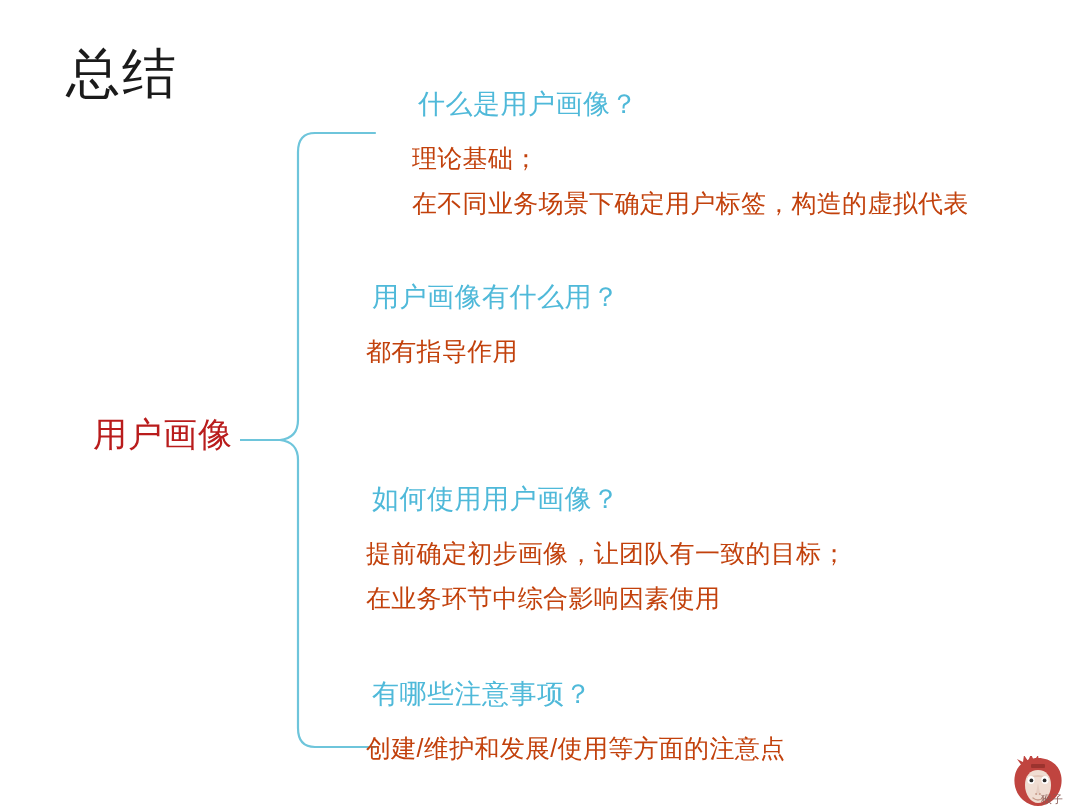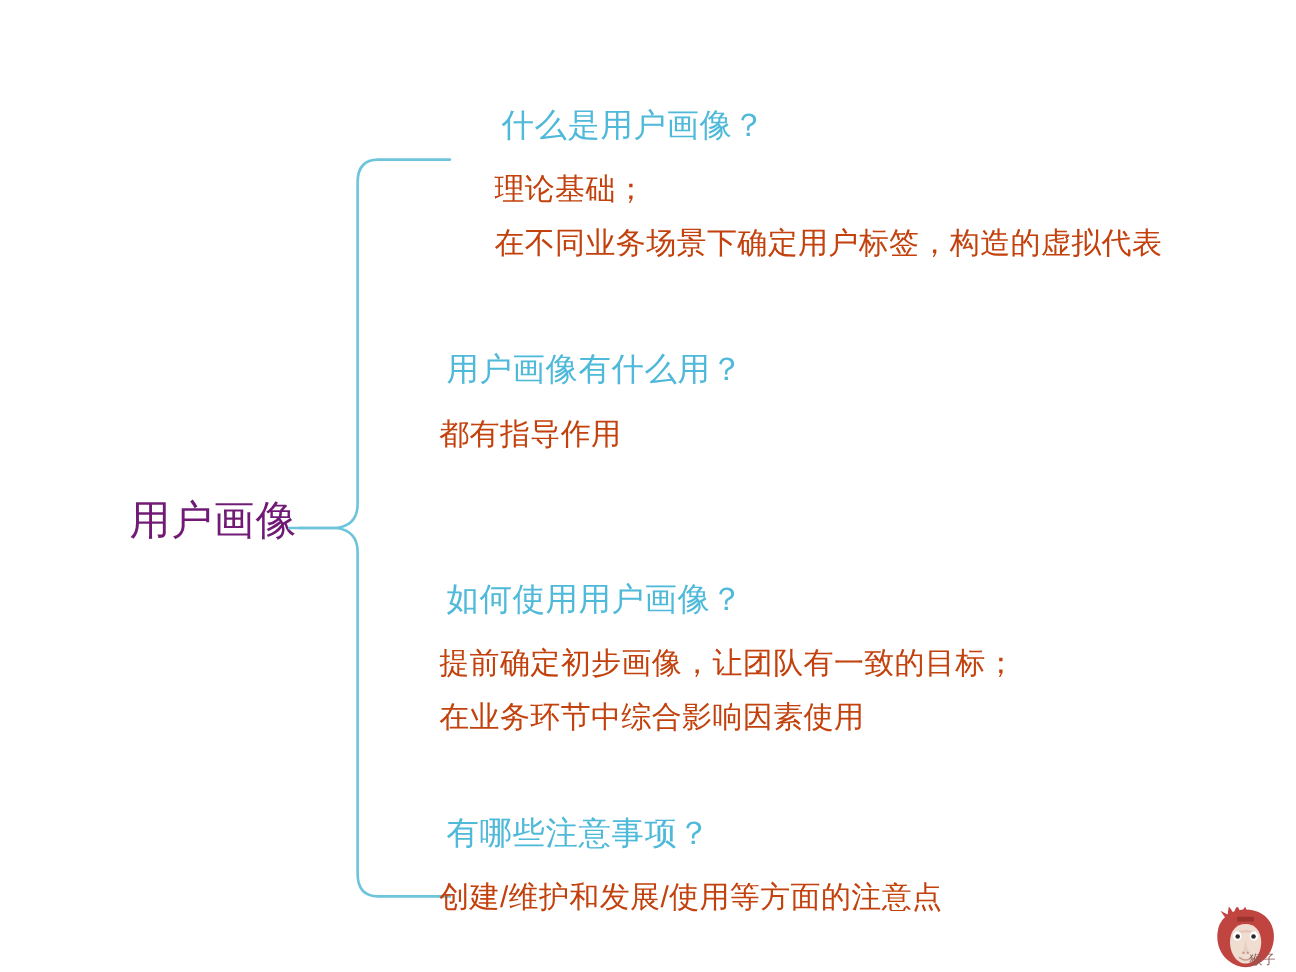--- a/index.html
+++ b/index.html
@@ -30,24 +30,24 @@
     font-weight: 400;
     white-space: nowrap;
   }
 
   
   #root-node {
     position: absolute;
     left: 78px;
     top: 414px;
     width: 170px;
-    text-align: right;
+    text-align: center;
     font-size: 34px;
     line-height: 1.2;
-    color: #701a75;
+    color: #b91c1c;
     letter-spacing: 1px;
     white-space: nowrap;
   }
 
   
   #brace-connector {
     position: absolute;
     left: 240px;
     top: 120px;
     width: 150px;
@@ -84,21 +84,21 @@
     line-height: 1.55;
     color: #c2410c;
     letter-spacing: 0.3px;
     white-space: nowrap;
     margin: 0;
     padding: 3px 0;
   }
 
   
   #branch-0 { top: 88px; margin-left: 46px; }
-  #branch-1 { top: 281px; margin-top: 11px; }
+  #branch-1 { top: 281px; }
   #branch-2 { top: 483px; }
   #branch-3 { top: 678px; }
 
   
   #logo-mark {
     position: absolute;
     left: 1002px;
     top: 756px;
     width: 72px;
     height: 52px;
@@ -111,20 +111,21 @@
     color: #8a5c56;
     letter-spacing: 0;
     white-space: nowrap;
   }
 </style>
 </head>
 <body>
 
 <div id="slide">
 
+  <div id="slide-title">总结</div>
 
   <div id="root-node">用户画像</div>
 
   <svg id="brace-connector" viewBox="0 0 150 660">
 
     <path d="M 135 13 L 75 13 Q 58 13 58 32 L 58 300 Q 58 318 40 320 L 10 320" fill="none" stroke="#6ec5db" stroke-width="2.2" stroke-linecap="round" stroke-linejoin="round"></path>
 
     <path d="M 10 320 L 40 320 Q 58 322 58 340 L 58 608 Q 58 627 75 627 L 135 627" fill="none" stroke="#6ec5db" stroke-width="2.2" stroke-linecap="round" stroke-linejoin="round"></path>
 
     <path d="M 10 320 L 0 320" fill="none" stroke="#6ec5db" stroke-width="2.2" stroke-linecap="round"></path>

